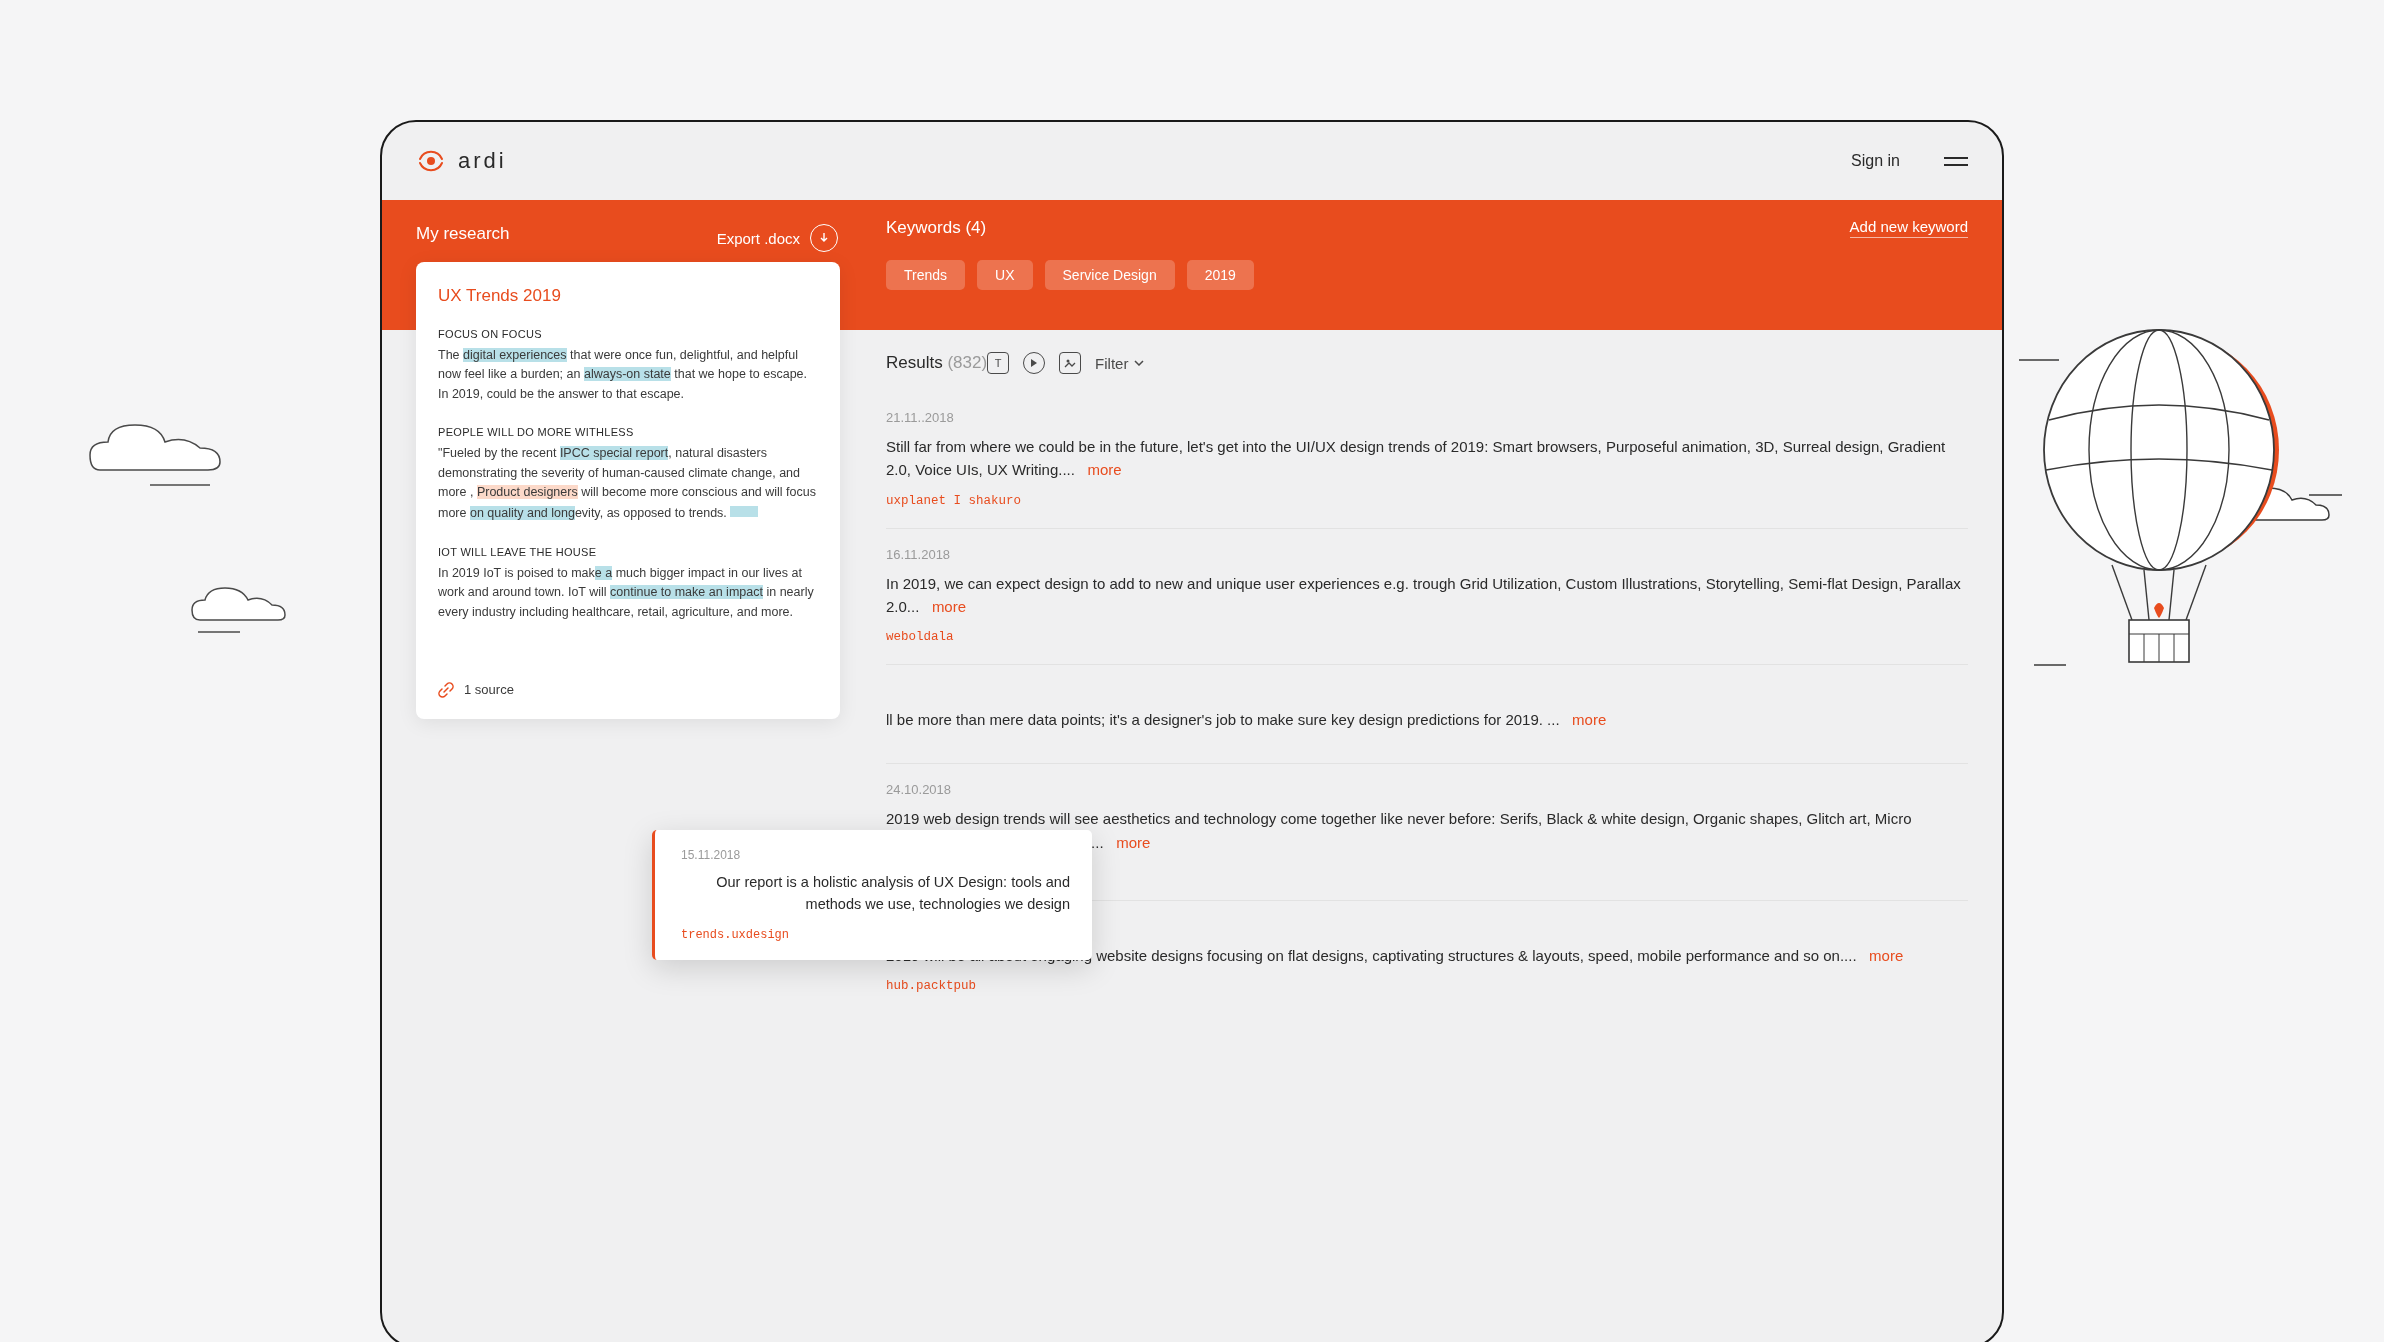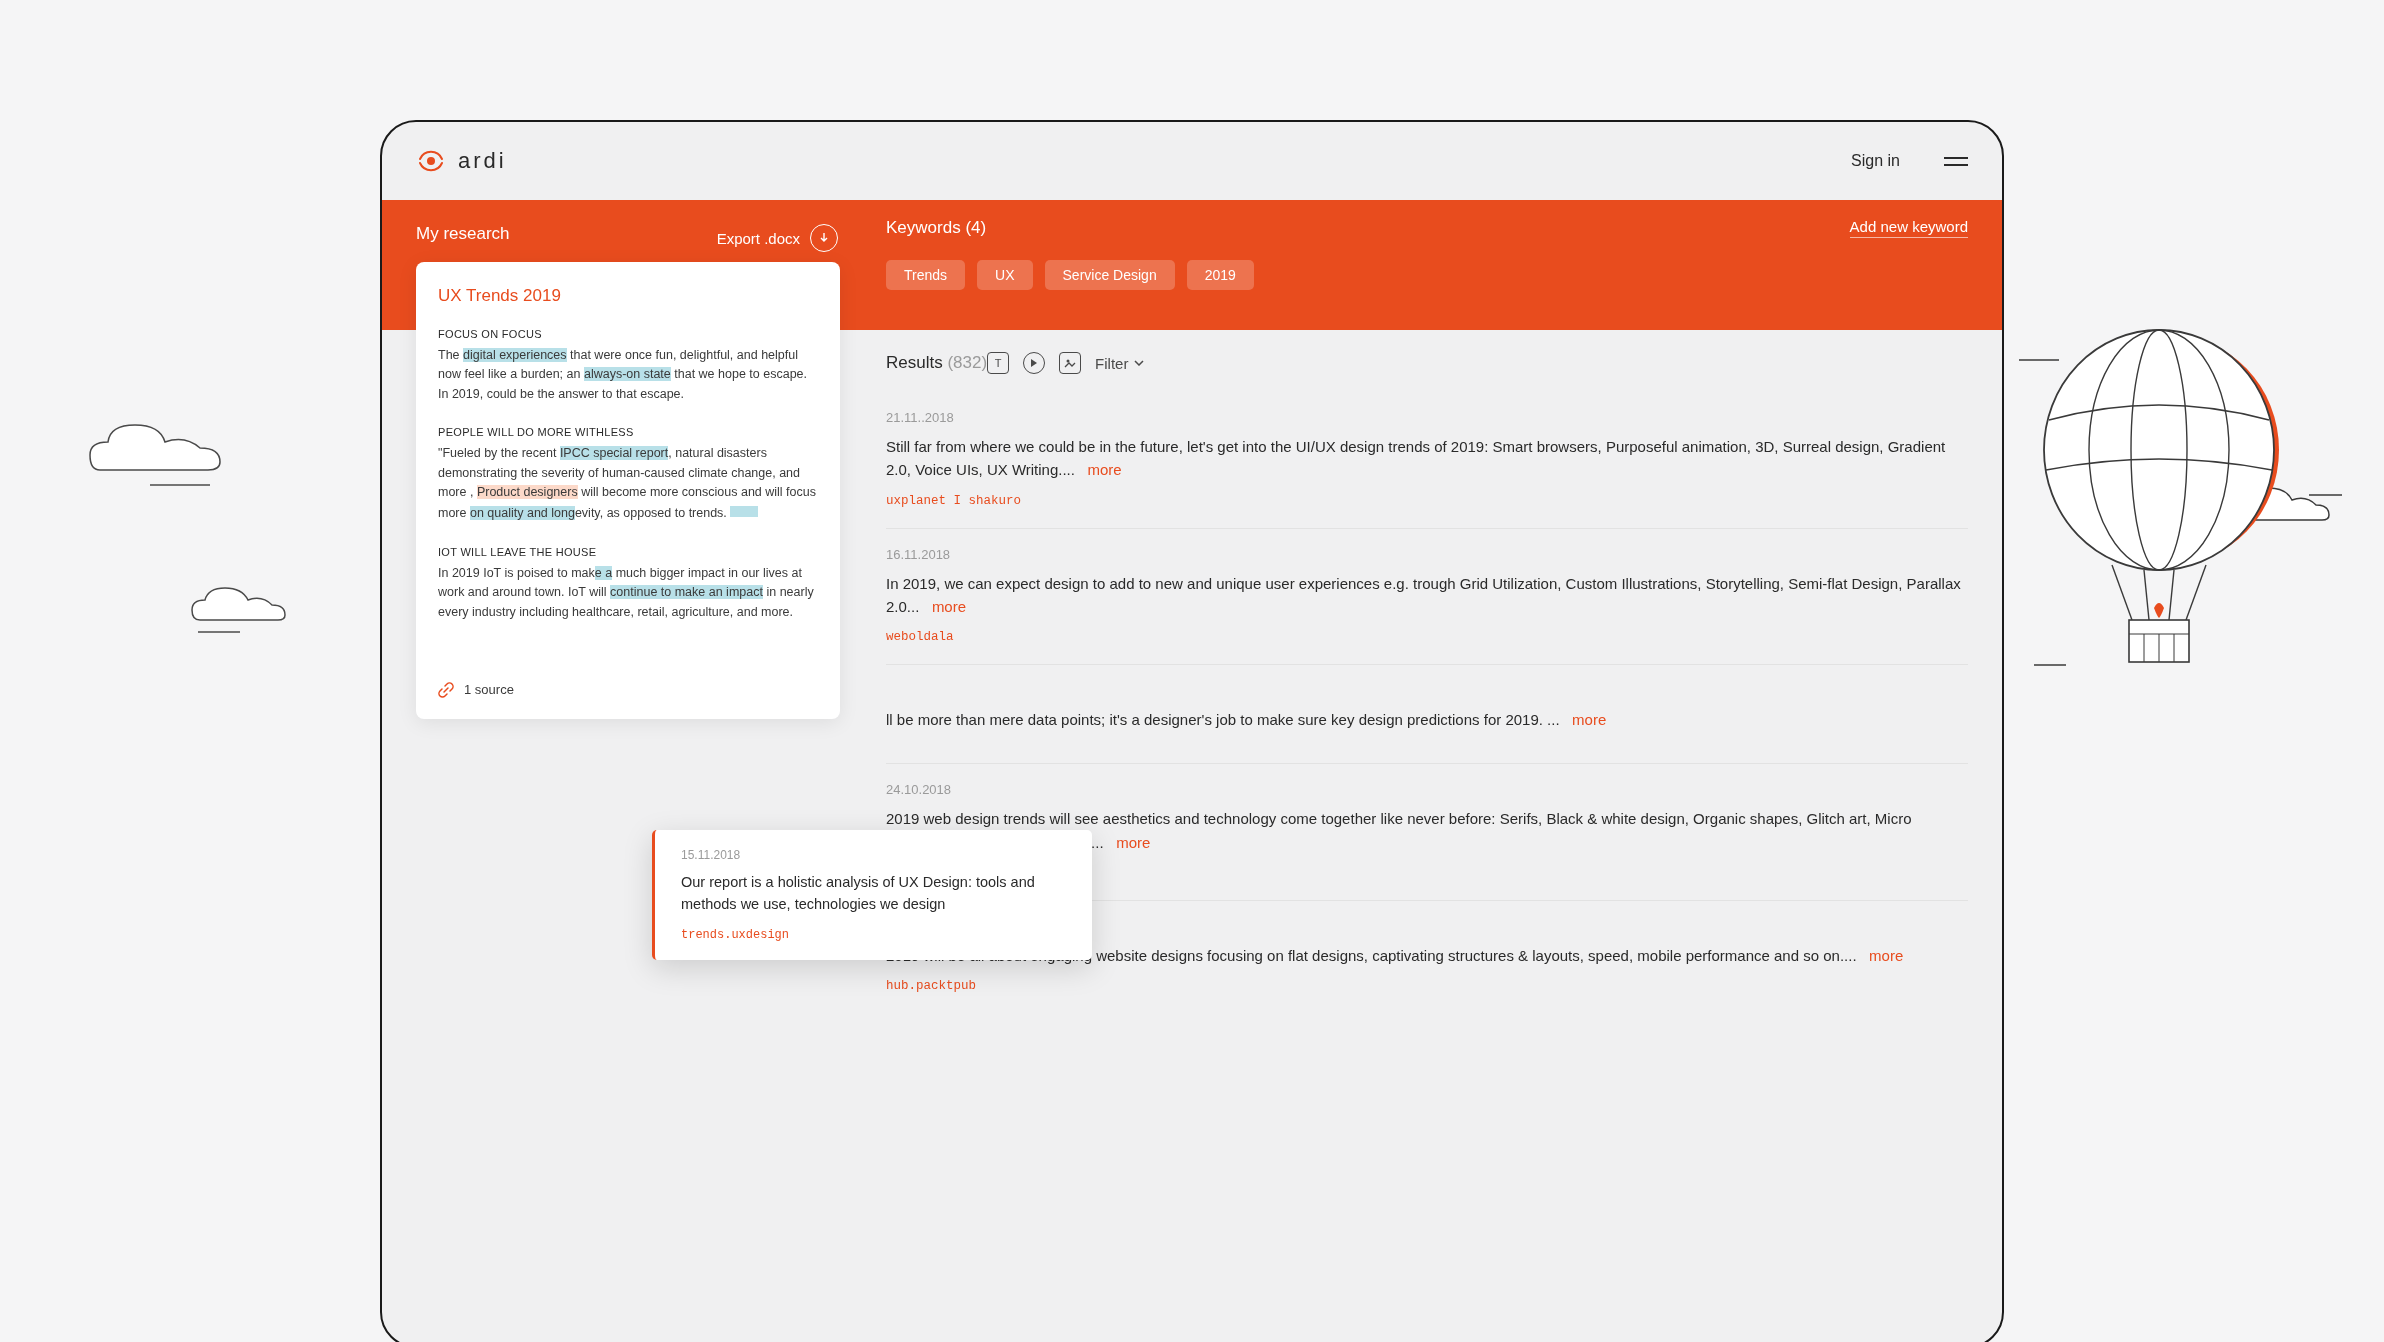--- a/index.html
+++ b/index.html
@@ -149,21 +149,21 @@
   top: 500px;
   width: 440px;
   background: #fff;
   border-radius: 5px;
   box-shadow: 0 8px 30px rgba(0,0,0,0.15);
   padding: 18px 22px 18px 26px;
   border-left: 3px solid #e84c1e;
   z-index: 10;
 }
 .float-date { font-size: 12px; color: #9a9a9a; margin-bottom: 10px; }
-.float-text { font-size: 14.5px; line-height: 1.5; color: #2a2a2a; margin-bottom: 12px; }
+.float-text { font-size: 14.5px; line-height: 1.5; color: #2a2a2a; margin-bottom: 12px; text-align: right; }
 .float-source { font-size: 12px; color: #e84c1e; font-family: 'Courier New', monospace; }
 .right-col {
   flex: 1;
   padding: 22px 34px 0 24px;
   overflow: hidden;
 }
 .results-header {
   display: flex;
   justify-content: flex-start;
   align-items: center;

